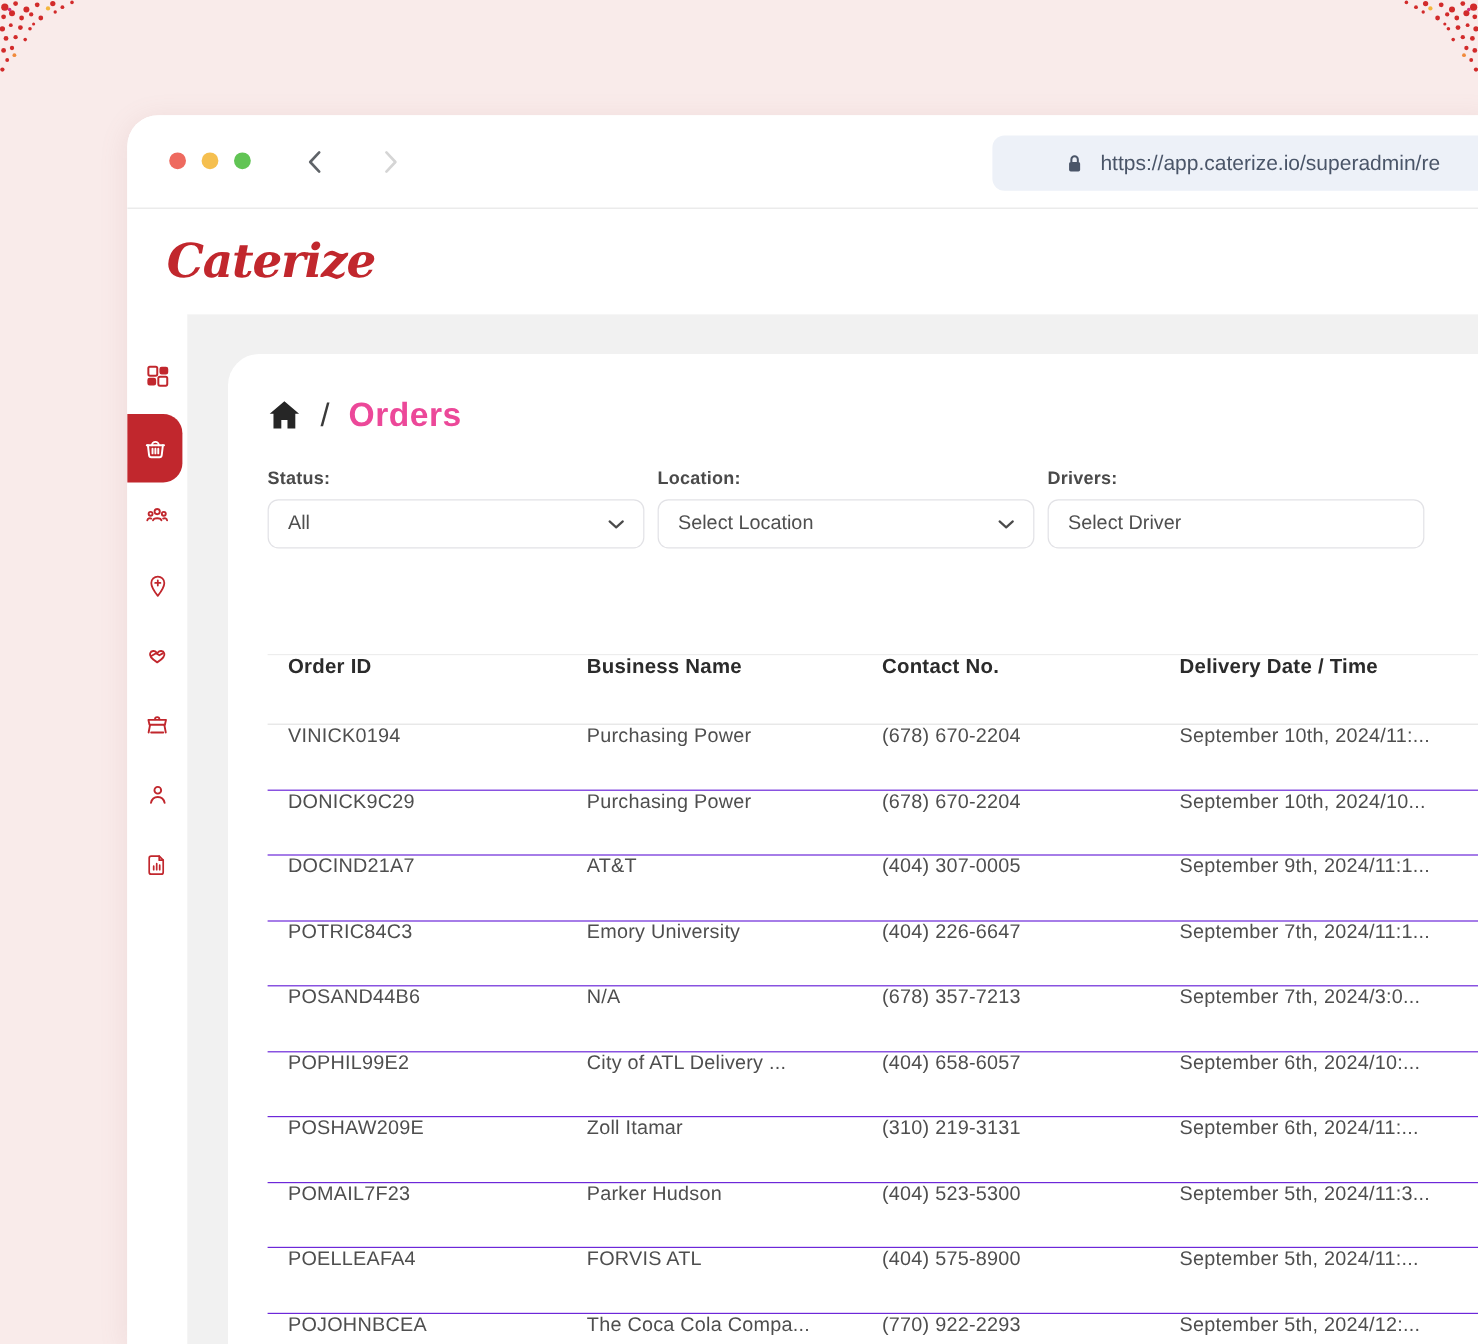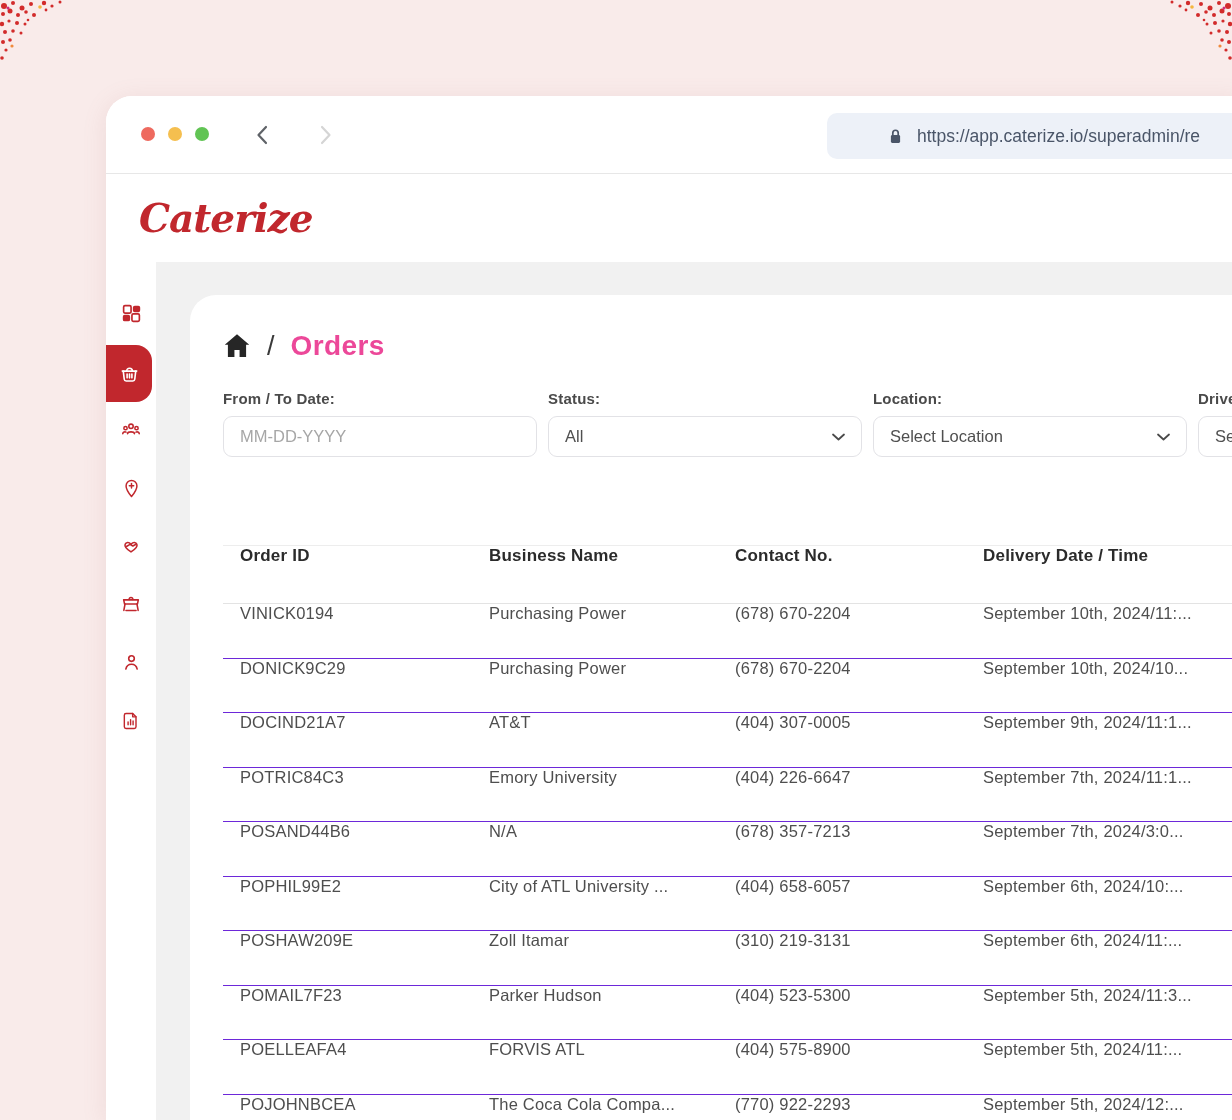--- a/index.html
+++ b/index.html
@@ -247,24 +247,20 @@
         <div class="breadcrumb">
           <svg width="28" height="26" viewBox="0 0 24 22" fill="#262626">
               <path d="M12 1 1.5 10h2.7v10.5h5.6v-6h4.4v6h5.6V10h2.7L12 1z"></path>
             </svg>
           <span class="crumb-sep">/</span>
           <span class="crumb-title">Orders</span>
         </div>
 
         <div class="filters">
           <div class="fgroup">
-            <div class="flabel">From / To Date:</div>
-            <input class="ffield" type="text" placeholder="MM-DD-YYYY" style="">
-          </div>
-          <div class="fgroup">
             <div class="flabel">Status:</div>
             <div class="ffield">
               <span class="select-value">All</span>
               <svg class="chevron-down" width="15" height="10" viewBox="0 0 15 10" fill="none" stroke="#4a4a4a" stroke-width="1.8" stroke-linecap="round" stroke-linejoin="round">
                   <path d="M2 2.5l5.5 5 5.5-5"></path>
                 </svg>
             </div>
           </div>
           <div class="fgroup">
             <div class="flabel">Location:</div>
@@ -322,21 +318,21 @@
 
   <div class="trow tbody-row">
     <div class="cell c0">POSAND44B6</div>
     <div class="cell c1">N/A</div>
     <div class="cell c2">(678) 357-7213</div>
     <div class="cell c3">September 7th, 2024/3:0...</div>
   </div>
 
   <div class="trow tbody-row">
     <div class="cell c0">POPHIL99E2</div>
-    <div class="cell c1">City of ATL University ...</div>
+    <div class="cell c1">City of ATL Delivery ...</div>
     <div class="cell c2">(404) 658-6057</div>
     <div class="cell c3">September 6th, 2024/10:...</div>
   </div>
 
   <div class="trow tbody-row">
     <div class="cell c0">POSHAW209E</div>
     <div class="cell c1">Zoll Itamar</div>
     <div class="cell c2">(310) 219-3131</div>
     <div class="cell c3">September 6th, 2024/11:...</div>
   </div>

